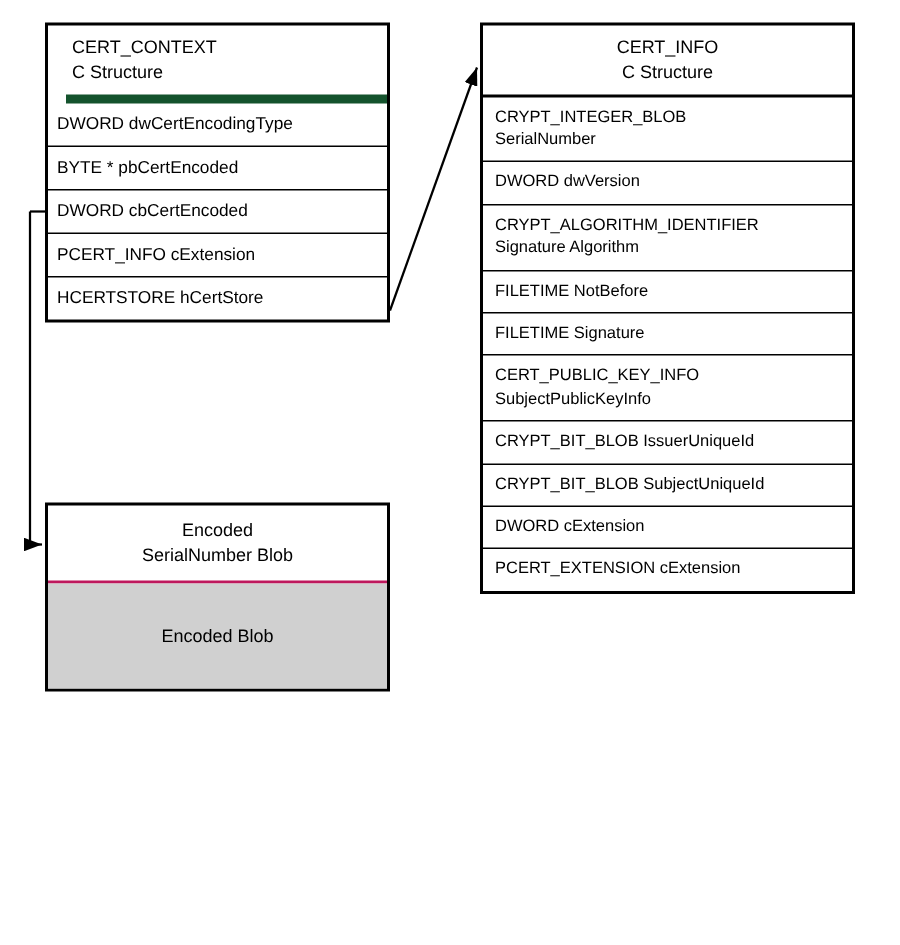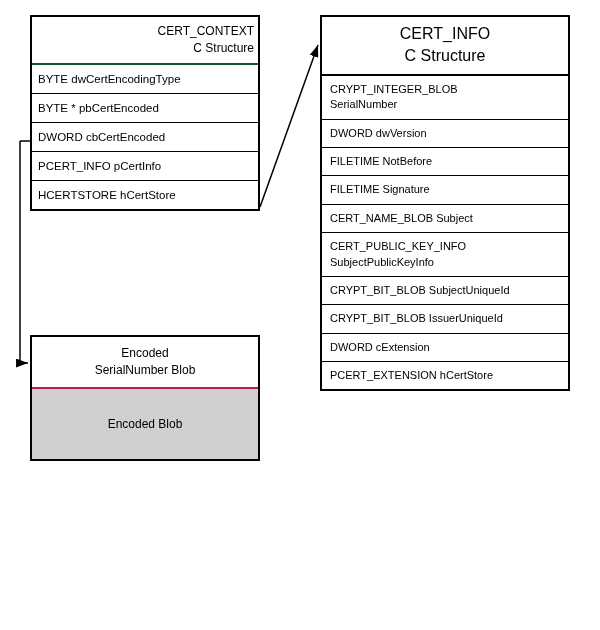--- a/index.html
+++ b/index.html
@@ -23,25 +23,26 @@
     
     .cert-context-box {
       position: absolute;
       left: 30px;
       top: 15px;
       width: 230px;
       border: 2px solid #000;
     }
 
     .cert-context-header {
-      text-align: right;
+      text-align: left;
       padding: 6px 4px;
-      border-bottom: 2px solid #14532d;
+      border-bottom: 6px solid #14532d;
       font-size: 12px;
       line-height: 1.4;
+      margin-left: 12px;
     }
 
     .cert-context-row {
       padding: 8px 6px;
       border-bottom: 1px solid #000;
       font-size: 11.5px;
       position: relative;
     }
 
     .cert-context-row:last-child {
@@ -80,21 +81,21 @@
       left: 320px;
       top: 15px;
       width: 250px;
       border: 2px solid #000;
     }
 
     .cert-info-header {
       text-align: center;
       padding: 6px 20px;
       border-bottom: 2px solid #000;
-      font-size: 16px;
+      font-size: 12px;
       line-height: 1.4;
     }
 
     .cert-info-row {
       padding: 6px 8px;
       border-bottom: 1px solid #000;
       font-size: 11px;
       line-height: 1.4;
     }
 
@@ -116,30 +117,30 @@
 <body>
 
 <div class="diagram-container">
 
   <div class="cert-context-box">
     <div class="cert-context-header">
       <span>CERT_CONTEXT</span><br>
       <span>C Structure</span>
     </div>
     <div class="cert-context-row">
-      <span>BYTE dwCertEncodingType</span>
+      <span>DWORD dwCertEncodingType</span>
     </div>
     <div class="cert-context-row" style="position:relative;">
       <span>BYTE *  pbCertEncoded</span>
     </div>
     <div class="cert-context-row">
       <span>DWORD  cbCertEncoded</span>
     </div>
     <div class="cert-context-row">
-      <span>PCERT_INFO  pCertInfo</span>
+      <span>PCERT_INFO  cExtension</span>
     </div>
     <div class="cert-context-row">
       <span>HCERTSTORE  hCertStore</span>
     </div>
   </div>
 
   <div class="encoded-cert-box">
     <div class="encoded-cert-header">
       <span>Encoded</span><br>
       <span>SerialNumber Blob</span>
@@ -149,28 +150,28 @@
     </div>
   </div>
 
   <div class="cert-info-box">
     <div class="cert-info-header">
       <span>CERT_INFO</span><br>
       <span>C Structure</span>
     </div>
     <div class="cert-info-row">CRYPT_INTEGER_BLOB<br>SerialNumber</div>
     <div class="cert-info-row">DWORD dwVersion</div>
+    <div class="cert-info-row">CRYPT_ALGORITHM_IDENTIFIER<br>Signature Algorithm</div>
     <div class="cert-info-row">FILETIME NotBefore</div>
     <div class="cert-info-row">FILETIME Signature</div>
-    <div class="cert-info-row">CERT_NAME_BLOB Subject</div>
     <div class="cert-info-row">CERT_PUBLIC_KEY_INFO<br>SubjectPublicKeyInfo</div>
+    <div class="cert-info-row">CRYPT_BIT_BLOB IssuerUniqueId</div>
     <div class="cert-info-row">CRYPT_BIT_BLOB SubjectUniqueId</div>
-    <div class="cert-info-row">CRYPT_BIT_BLOB IssuerUniqueId</div>
     <div class="cert-info-row">DWORD cExtension</div>
-    <div class="cert-info-row">PCERT_EXTENSION hCertStore</div>
+    <div class="cert-info-row">PCERT_EXTENSION cExtension</div>
   </div>
 
   <svg class="arrows">
 
     <defs>
       <marker id="arrowhead" markerWidth="8" markerHeight="6" refX="8" refY="3" orient="auto">
         <polygon points="0 0, 8 3, 0 6" fill="#000"></polygon>
       </marker>
     </defs>
 

